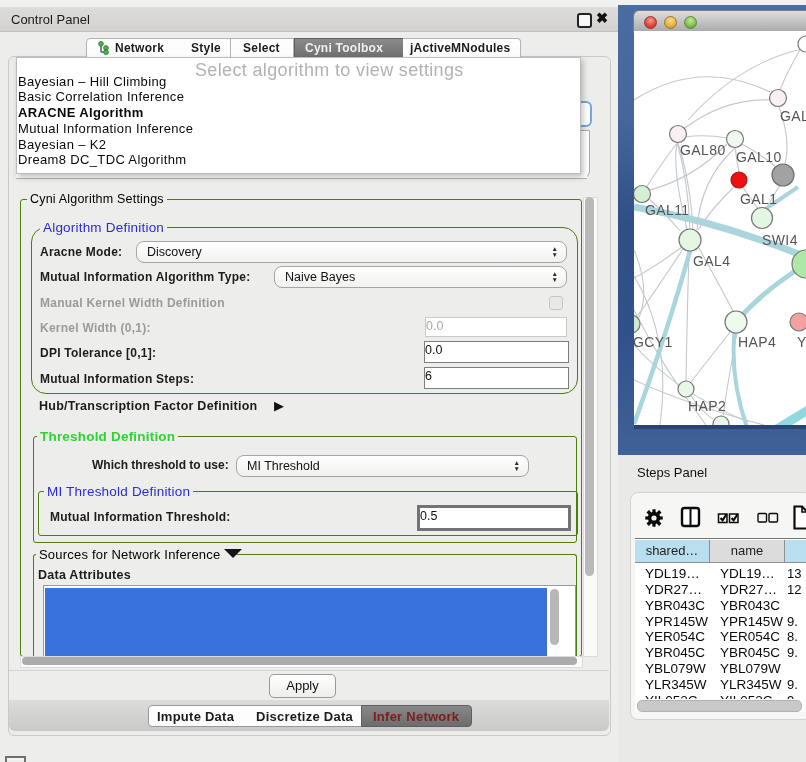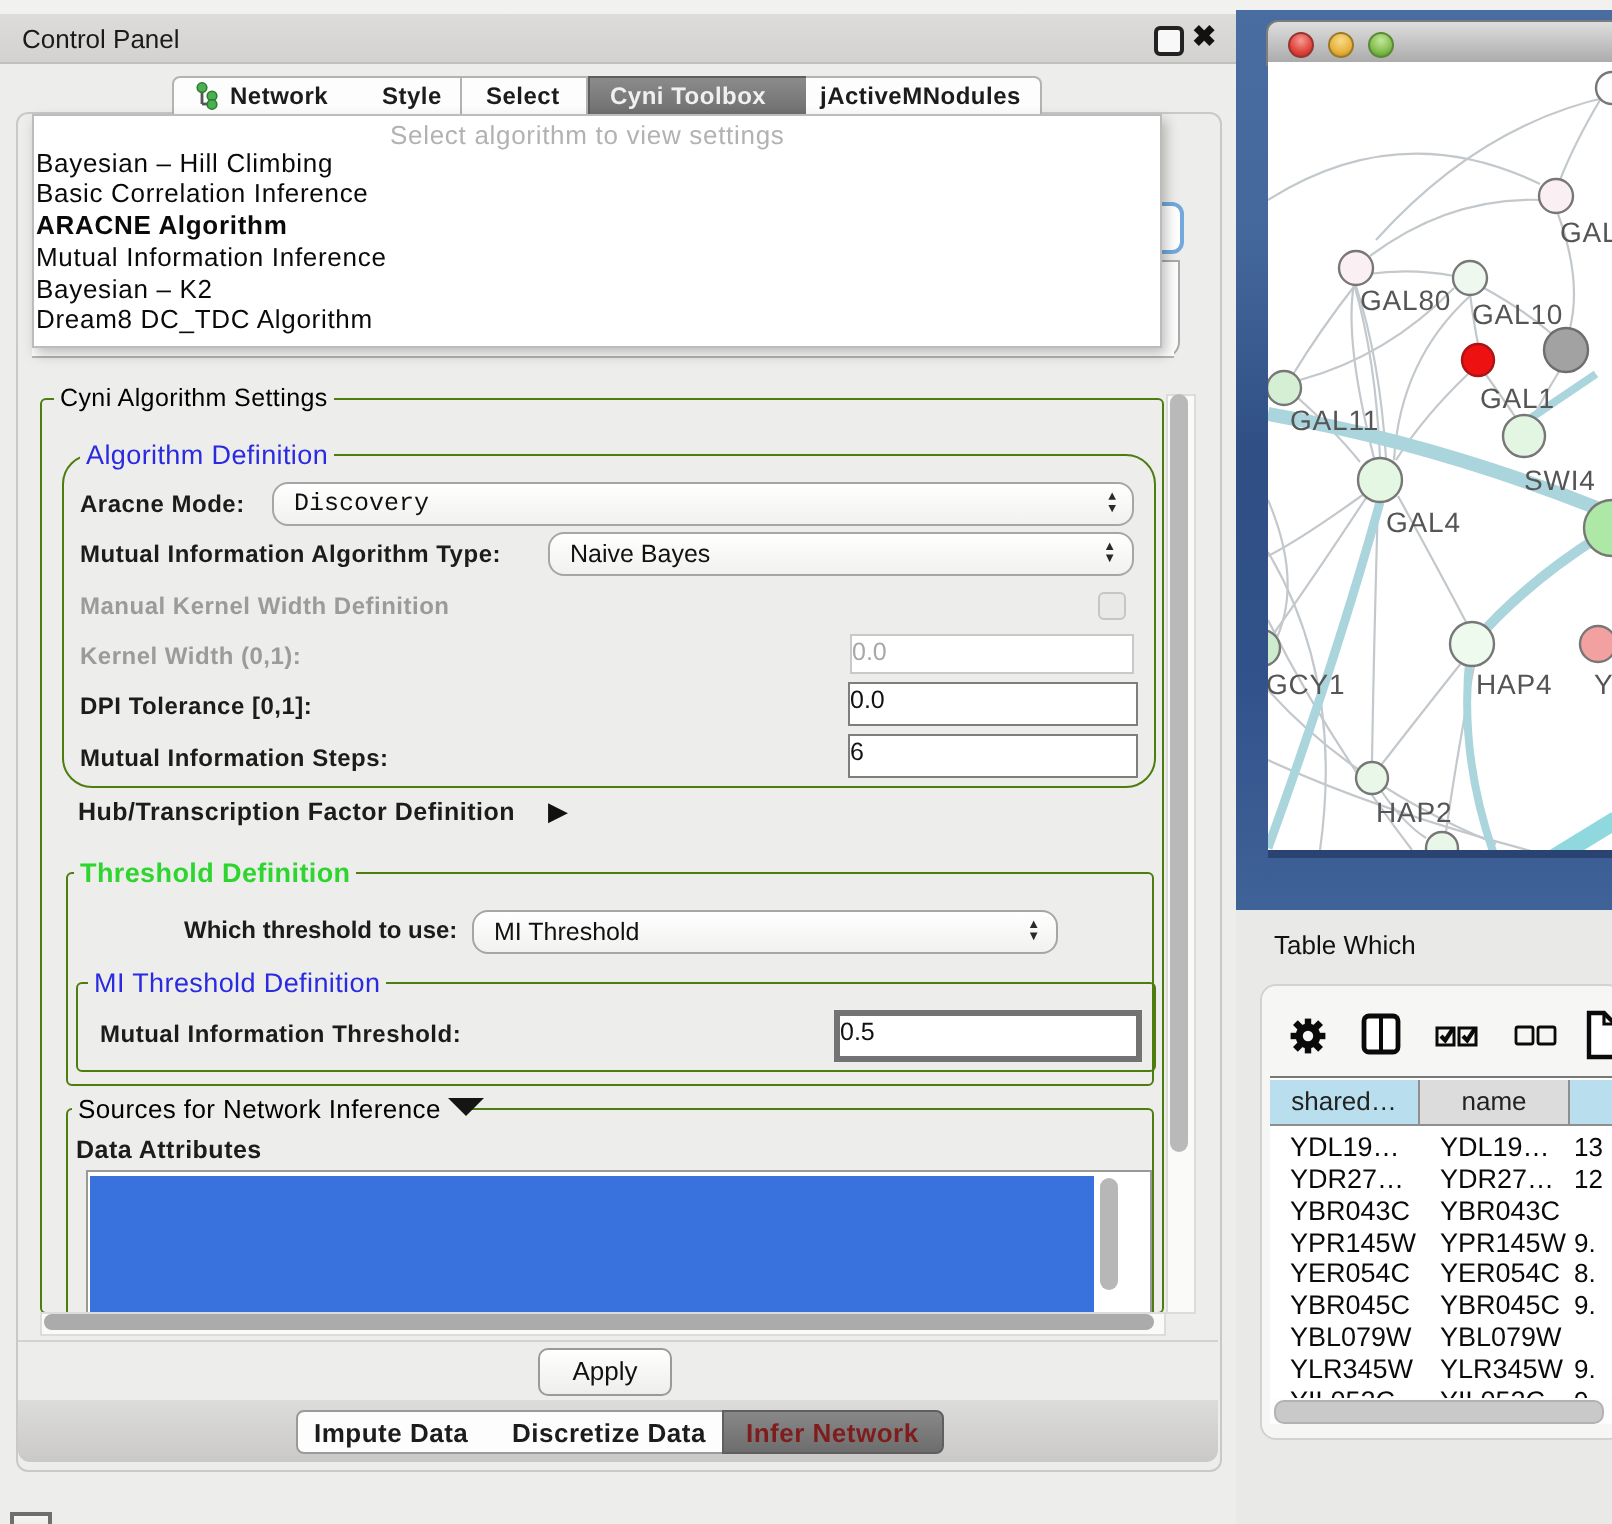--- a/index.html
+++ b/index.html
@@ -64,21 +64,21 @@
 <div class="abs" style="left:583px;top:197px;width:13px;height:458px;background:#fafaf8;border:1px solid #dcdcda;"></div>
 <div class="abs" style="left:585px;top:197px;width:9px;height:379px;background:#b9b9b9;border-radius:5px;"></div>
 
 <div class="abs" style="left:20px;top:656px;width:561px;height:10px;background:#fafaf8;border:1px solid #dcdcda;"></div>
 <div class="abs" style="left:22px;top:657px;width:555px;height:8px;background:#ababab;border-radius:4px;"></div>
 
 <div class="grp" style="left:31px;top:227px;width:545px;height:165px;border-radius:15px;">
   <div class="gl" style="left:8px;color:#2a2ae0;">Algorithm Definition</div>
 </div>
 <div class="abs lbl" style="left:40px;top:245px;">Aracne Mode:</div>
-<div class="combo" style="left:136px;top:241px;width:429px;height:20px;font-family:Liberation Mono, monospace;">
+<div class="combo" style="left:136px;top:241px;width:429px;height:20px;">
   <span class="tx">Discovery</span>
       <span class="arr">▲<br>▼</span>
 </div>
 <div class="abs lbl" style="left:40px;top:270px;">Mutual Information Algorithm Type:</div>
 <div class="combo" style="left:274px;top:266px;width:291px;height:20px;">
   <span class="tx">Naive Bayes</span>
       <span class="arr">▲<br>▼</span>
 </div>
 <div class="abs lbl dis" style="left:40px;top:296px;">Manual Kernel Width Definition</div>
 <div class="abs" style="left:549px;top:296px;width:12px;height:12px;background:#e9e9e7;border:1px solid #c6c6c4;border-radius:3px;"></div>
@@ -126,21 +126,21 @@
 <div class="abs" style="left:243px;top:705px;width:118px;height:20px;background:#fdfdfd;border:1px solid #9a9a98;border-left:none;"></div>
 <div class="abs" style="left:361px;top:705px;width:109px;height:20px;background:linear-gradient(#888888,#6d6d6d);border:1px solid #5f5f5f;border-radius:0 4px 4px 0;"></div>
 <div class="abs lbl" style="left:157px;top:709px;font-size:13px;">Impute Data</div>
 <div class="abs lbl" style="left:256px;top:709px;font-size:13px;">Discretize Data</div>
 <div class="abs lbl" style="left:373px;top:709px;font-size:13px;color:#7f1d1d;">Infer Network</div>
 </div>
 
 <div class="abs" style="left:5px;top:756px;width:17px;height:12px;background:linear-gradient(#f7f7f5,#d4d4d2);border:2px solid #6f6f6d;"></div>
 
 <div class="abs" style="left:16px;top:57px;width:563px;height:115px;background:#fff;border:1px solid #bcbcba;box-shadow:2px 3px 6px rgba(0,0,0,0.25);"></div>
-<div class="abs" style="left:195px;top:60px;font-size:13px;color:#b2b2b2;letter-spacing:0.35px;">Select algorithm to view settings</div>
+<div class="abs" style="left:195px;top:60px;font-size:18px;color:#b2b2b2;letter-spacing:0.35px;">Select algorithm to view settings</div>
 <div class="abs" style="left:18px;top:73.5px;font-size:13px;color:#0a0a0a;line-height:15.8px;letter-spacing:0.35px;">Bayesian – Hill Climbing<br>Basic Correlation Inference<br><span class="b">ARACNE Algorithm</span><br>Mutual Information Inference<br>Bayesian – K2<br>Dream8 DC_TDC Algorithm</div>
 
 <div class="abs" style="left:618px;top:5px;width:188px;height:450px;background:linear-gradient(180deg,#4a6da1 0px,#45689c 110px,#2f4f85 220px,#31518a 330px,#3f6298 450px);"></div>
 
 <div class="abs" style="left:633px;top:10px;width:173px;height:21px;background:linear-gradient(#dedede,#a9a9a9);border:1px solid #7c7c7c;border-radius:6px 0 0 0;border-right:none;"></div>
 <div class="abs" style="left:644px;top:16px;width:11px;height:11px;border-radius:50%;background:radial-gradient(circle at 50% 30%,#f59a93,#e0443c 60%,#b02820);border:0.5px solid #993330;"></div>
 <div class="abs" style="left:664px;top:16px;width:11px;height:11px;border-radius:50%;background:radial-gradient(circle at 50% 30%,#f8d98a,#e8b33c 60%,#b97f1c);border:0.5px solid #9a7a28;"></div>
 <div class="abs" style="left:684px;top:16px;width:11px;height:11px;border-radius:50%;background:radial-gradient(circle at 50% 30%,#c2e89a,#82bd4e 60%,#4e8a28);border:0.5px solid #5a8a34;"></div>
 <div class="abs" style="left:634px;top:31px;width:172px;height:394px;background:#fff;"></div>
 <svg class="abs" style="left:634px;top:31px;" width="172" height="394" viewBox="634 31 172 394">
@@ -216,21 +216,21 @@
     <text x="633" y="347">GCY1</text>
     <text x="738" y="347">HAP4</text>
     <text x="797" y="347">Y</text>
     <text x="688" y="411">HAP2</text>
   </g>
 </svg>
 
 <div class="abs" style="left:634px;top:425px;width:172px;height:4px;background:rgba(20,35,70,0.45);"></div>
 
 <div class="abs" style="left:618px;top:455px;width:188px;height:307px;background:#e9e9e7;"></div>
-<div class="abs" style="left:637px;top:465px;font-size:13px;color:#111;">Table Which</div>
+<div class="abs" style="left:637px;top:465px;font-size:13px;color:#111;">Steps Panel</div>
 
 <div class="abs" style="left:630px;top:492px;width:180px;height:226px;background:#f6f6f4;border:1px solid #d2d2d0;border-radius:8px;"></div>
 
 <svg class="abs" style="left:644px;top:505px;" width="166" height="26" viewBox="0 0 166 26">
 
   <g fill="#0a0a0a">
     <circle cx="10" cy="13" r="6.2"></circle>
     <g>
       <rect x="8.4" y="4.3" width="3.2" height="4"></rect>
       <rect x="8.4" y="17.7" width="3.2" height="4"></rect>

